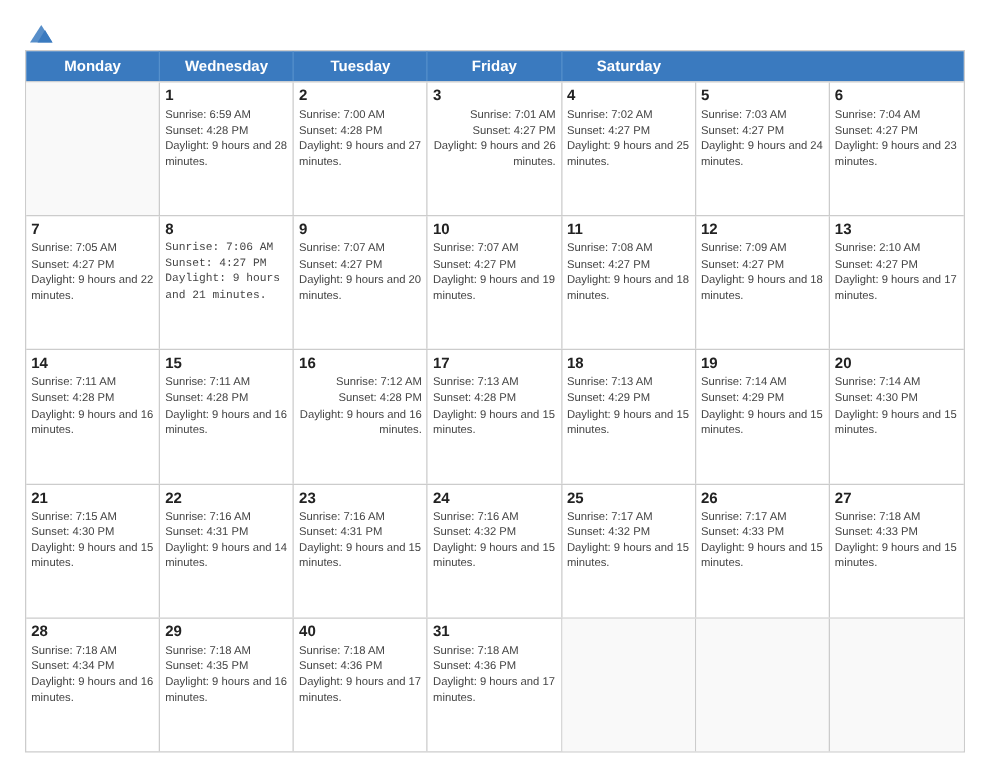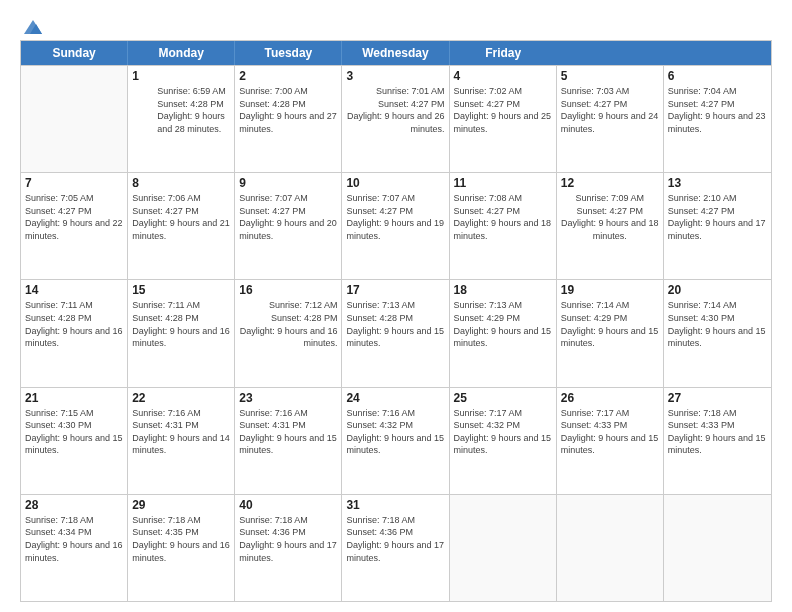--- a/index.html
+++ b/index.html
@@ -126,32 +126,32 @@
       </div>
     </div>
     <div class="title-block">
       <div class="month-title"></div>
       <div class="location"></div>
     </div>
   </div>
 
   <div class="calendar">
     <div class="cal-header-row">
-    <div class="cal-header-cell">Sunday</div>
         <div class="cal-header-cell">Monday</div>
+        <div class="cal-header-cell">Wednesday</div>
         <div class="cal-header-cell">Tuesday</div>
-        <div class="cal-header-cell">Wednesday</div>
         <div class="cal-header-cell">Friday</div>
+        <div class="cal-header-cell">Saturday</div>
       </div>
     <div class="cal-body">
     <div class="cal-row">
           <div class="cal-cell empty"></div>
           <div class="cal-cell">
             <div class="day-num">1</div>
-            <div class="day-info" style="white-space: pre-line; margin-left: 25px;">Sunrise: 6:59 AM
+            <div class="day-info" style="white-space: pre-line;">Sunrise: 6:59 AM
 Sunset: 4:28 PM
 Daylight: 9 hours and 28 minutes.</div>
           </div>
           <div class="cal-cell">
             <div class="day-num">2</div>
             <div class="day-info" style="white-space: pre-line;">Sunrise: 7:00 AM
 Sunset: 4:28 PM
 Daylight: 9 hours and 27 minutes.</div>
           </div>
           <div class="cal-cell">
@@ -181,21 +181,21 @@
         </div>
         <div class="cal-row">
           <div class="cal-cell">
             <div class="day-num">7</div>
             <div class="day-info" style="white-space: pre-line;">Sunrise: 7:05 AM
 Sunset: 4:27 PM
 Daylight: 9 hours and 22 minutes.</div>
           </div>
           <div class="cal-cell">
             <div class="day-num">8</div>
-            <div class="day-info" style="white-space: pre-line;">Sunrise: 7:06 AM
+            <div class="day-info" style="white-space: pre-line; font-family: Liberation Mono, monospace;">Sunrise: 7:06 AM
 Sunset: 4:27 PM
 Daylight: 9 hours and 21 minutes.</div>
           </div>
           <div class="cal-cell">
             <div class="day-num">9</div>
             <div class="day-info" style="white-space: pre-line;">Sunrise: 7:07 AM
 Sunset: 4:27 PM
 Daylight: 9 hours and 20 minutes.</div>
           </div>
           <div class="cal-cell">
@@ -205,21 +205,21 @@
 Daylight: 9 hours and 19 minutes.</div>
           </div>
           <div class="cal-cell">
             <div class="day-num">11</div>
             <div class="day-info" style="white-space: pre-line;">Sunrise: 7:08 AM
 Sunset: 4:27 PM
 Daylight: 9 hours and 18 minutes.</div>
           </div>
           <div class="cal-cell">
             <div class="day-num">12</div>
-            <div class="day-info" style="white-space: pre-line; text-align: center;">Sunrise: 7:09 AM
+            <div class="day-info" style="white-space: pre-line;">Sunrise: 7:09 AM
 Sunset: 4:27 PM
 Daylight: 9 hours and 18 minutes.</div>
           </div>
           <div class="cal-cell">
             <div class="day-num">13</div>
             <div class="day-info" style="white-space: pre-line;">Sunrise: 2:10 AM
 Sunset: 4:27 PM
 Daylight: 9 hours and 17 minutes.</div>
           </div>
         </div>

